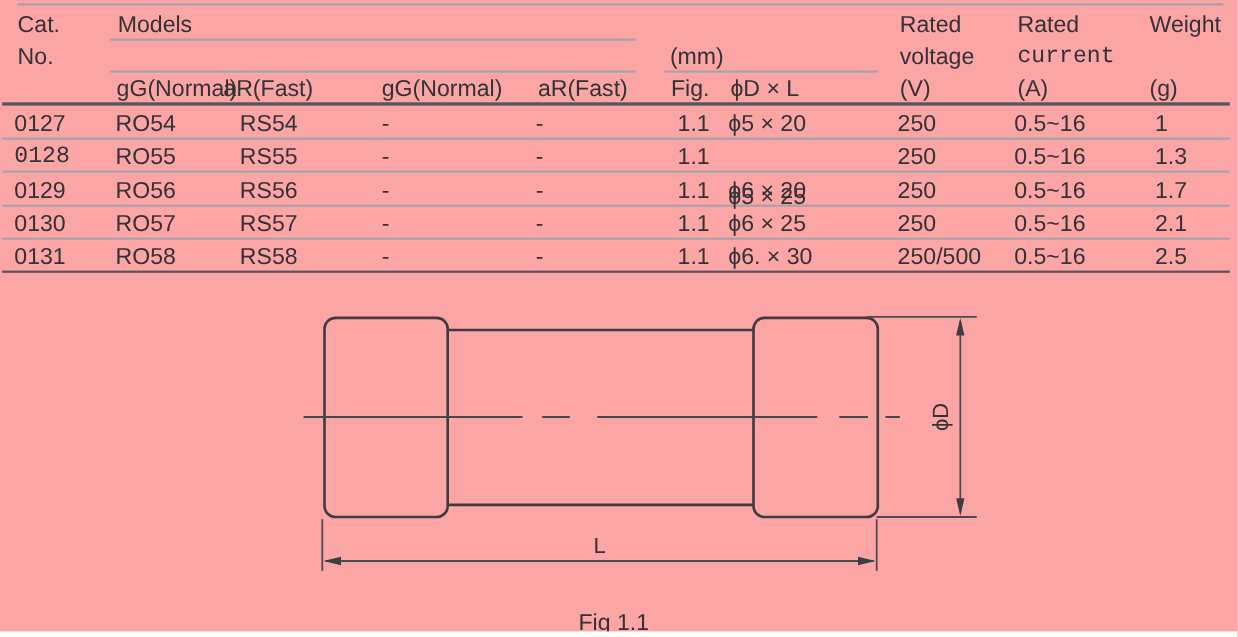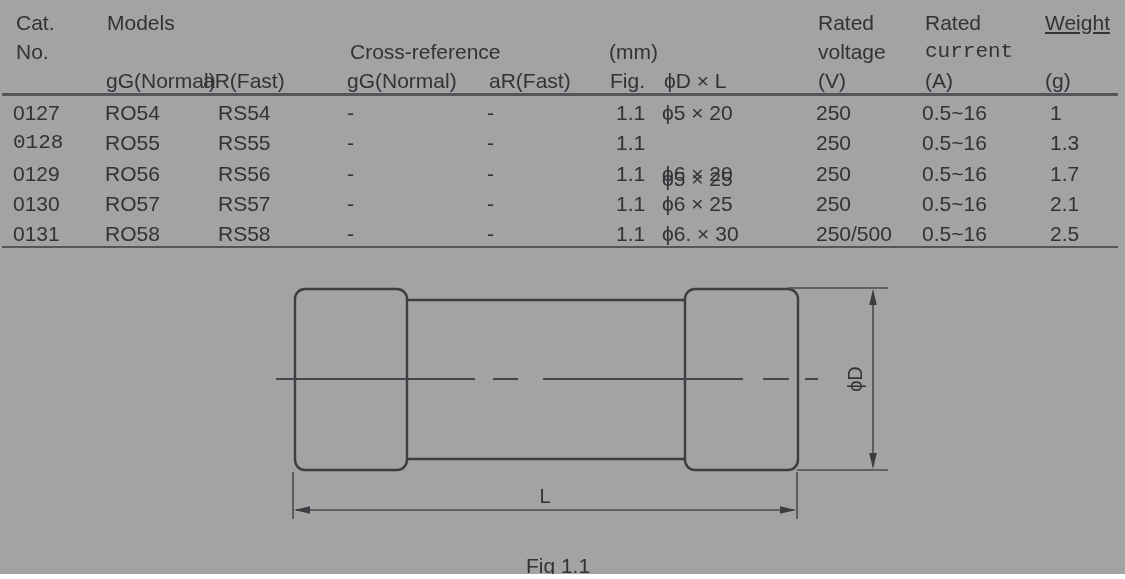--- a/index.html
+++ b/index.html
@@ -1,19 +1,19 @@
 <!DOCTYPE html>
 <html><head>
 <meta charset="utf-8">
 <style>
   html,body{margin:0;padding:0;}
   .screen{
     position:relative;
     width:1125px;height:579px;
-    background:#a3a3a3;
+    background:#fca5a5;
     font-family:"Liberation Sans", sans-serif;
     color:#323237;
     overflow:hidden;
   }
   
   .tbl{position:absolute;left:0;top:0;width:1125px;height:260px;}
   .cell{
     position:absolute;
     font-size:21px;line-height:24px;
     white-space:nowrap;
@@ -52,24 +52,23 @@
     <div class="hline" style="left:2px;top:125px;width:1116px;"></div>
     <div class="hline" style="left:2px;top:155px;width:1116px;"></div>
     <div class="hline" style="left:2px;top:186px;width:1116px;"></div>
     <div class="hline" style="left:2px;top:216px;width:1116px;"></div>
     <div class="hline medium" style="left:2px;top:246px;width:1116px;"></div>
 
     <span class="cell" style="left:16px;top:11px;">Cat.</span>
     <span class="cell" style="left:107px;top:11px;">Models</span>
     <span class="cell" style="left:818px;top:11px;">Rated</span>
     <span class="cell" style="left:925px;top:11px;">Rated</span>
-    <span class="cell" style="left:1045px;top:11px;text-decoration:underline;">Weight</span>
+    <span class="cell" style="left:1045px;top:11px;">Weight</span>
 
     <span class="cell" style="left:16px;top:40px;">No.</span>
-    <span class="cell" style="left:350px;top:40px;">Cross-reference</span>
     <span class="cell" style="left:609px;top:40px;">(mm)</span>
     <span class="cell" style="left:818px;top:40px;">voltage</span>
     <span class="cell" style="left:925px;top:40px;font-family:Liberation Mono, monospace;">current</span>
 
     <span class="cell" style="left:106px;top:69px;">gG(Normal)</span>
     <span class="cell" style="left:203px;top:69px;">aR(Fast)</span>
     <span class="cell" style="left:347px;top:69px;">gG(Normal)</span>
     <span class="cell" style="left:489px;top:69px;">aR(Fast)</span>
     <span class="cell" style="left:610px;top:69px;">Fig.</span>
     <span class="cell" style="left:664px;top:69px;">ϕD × L</span>

